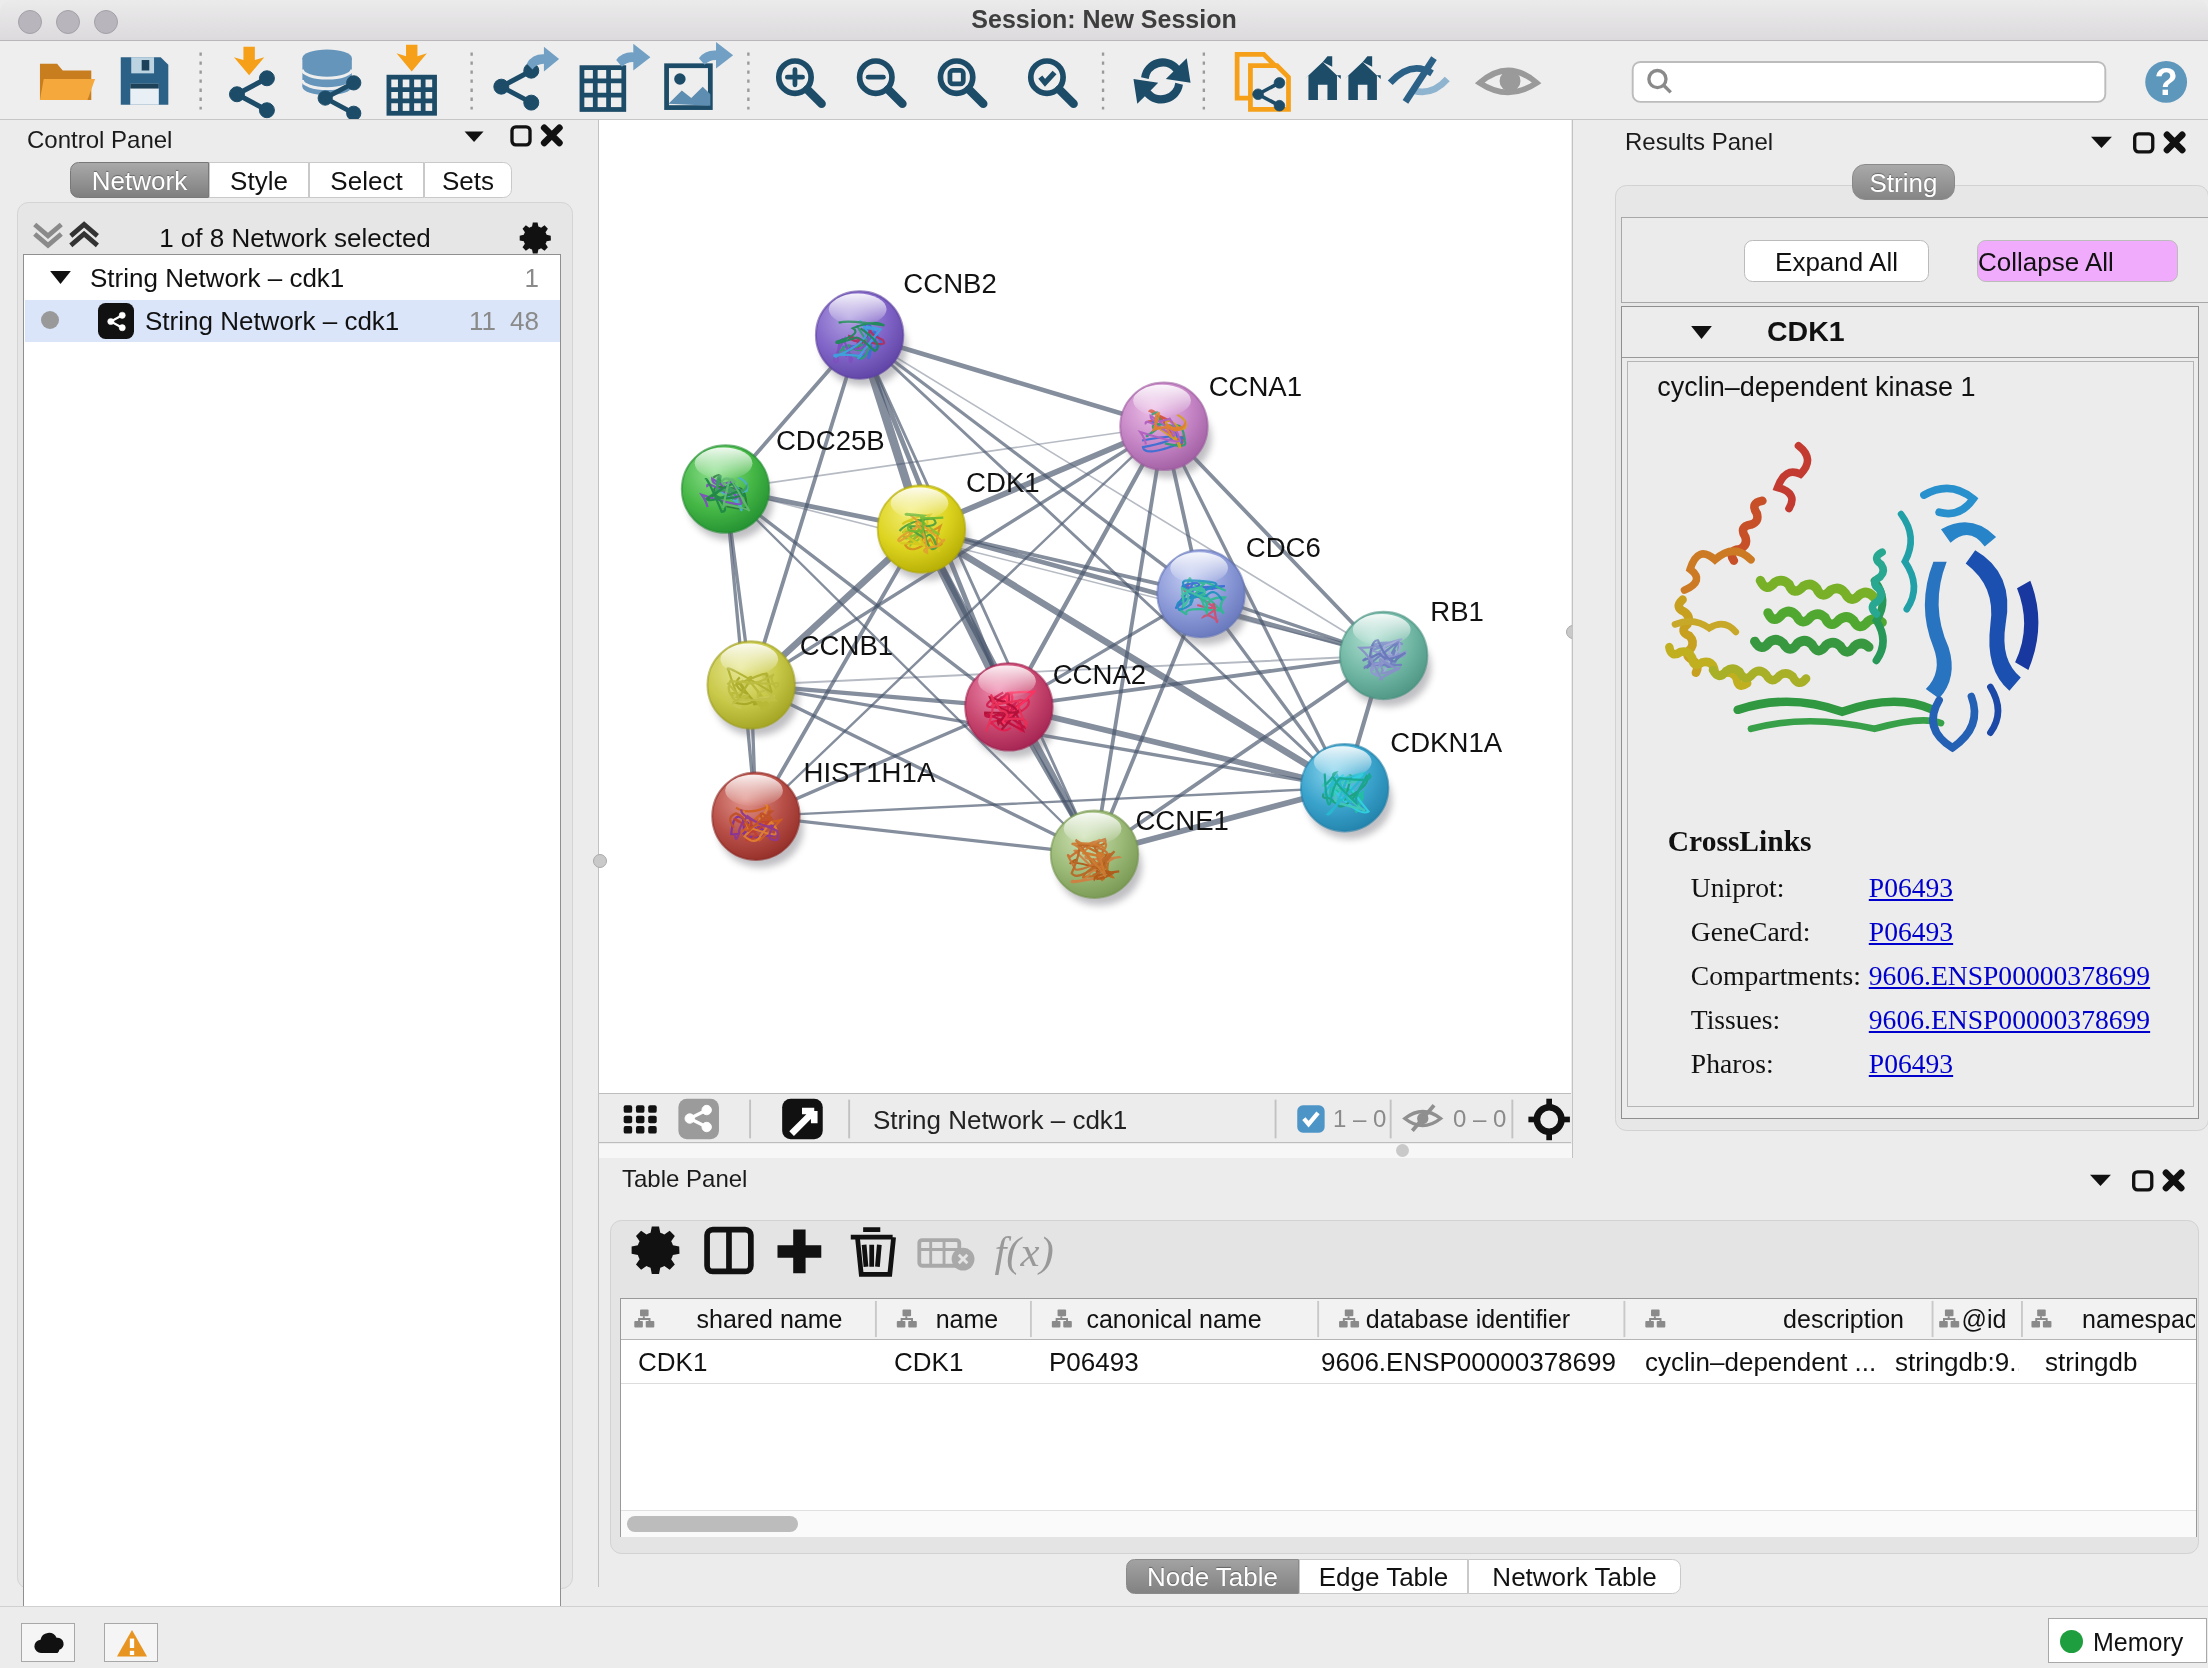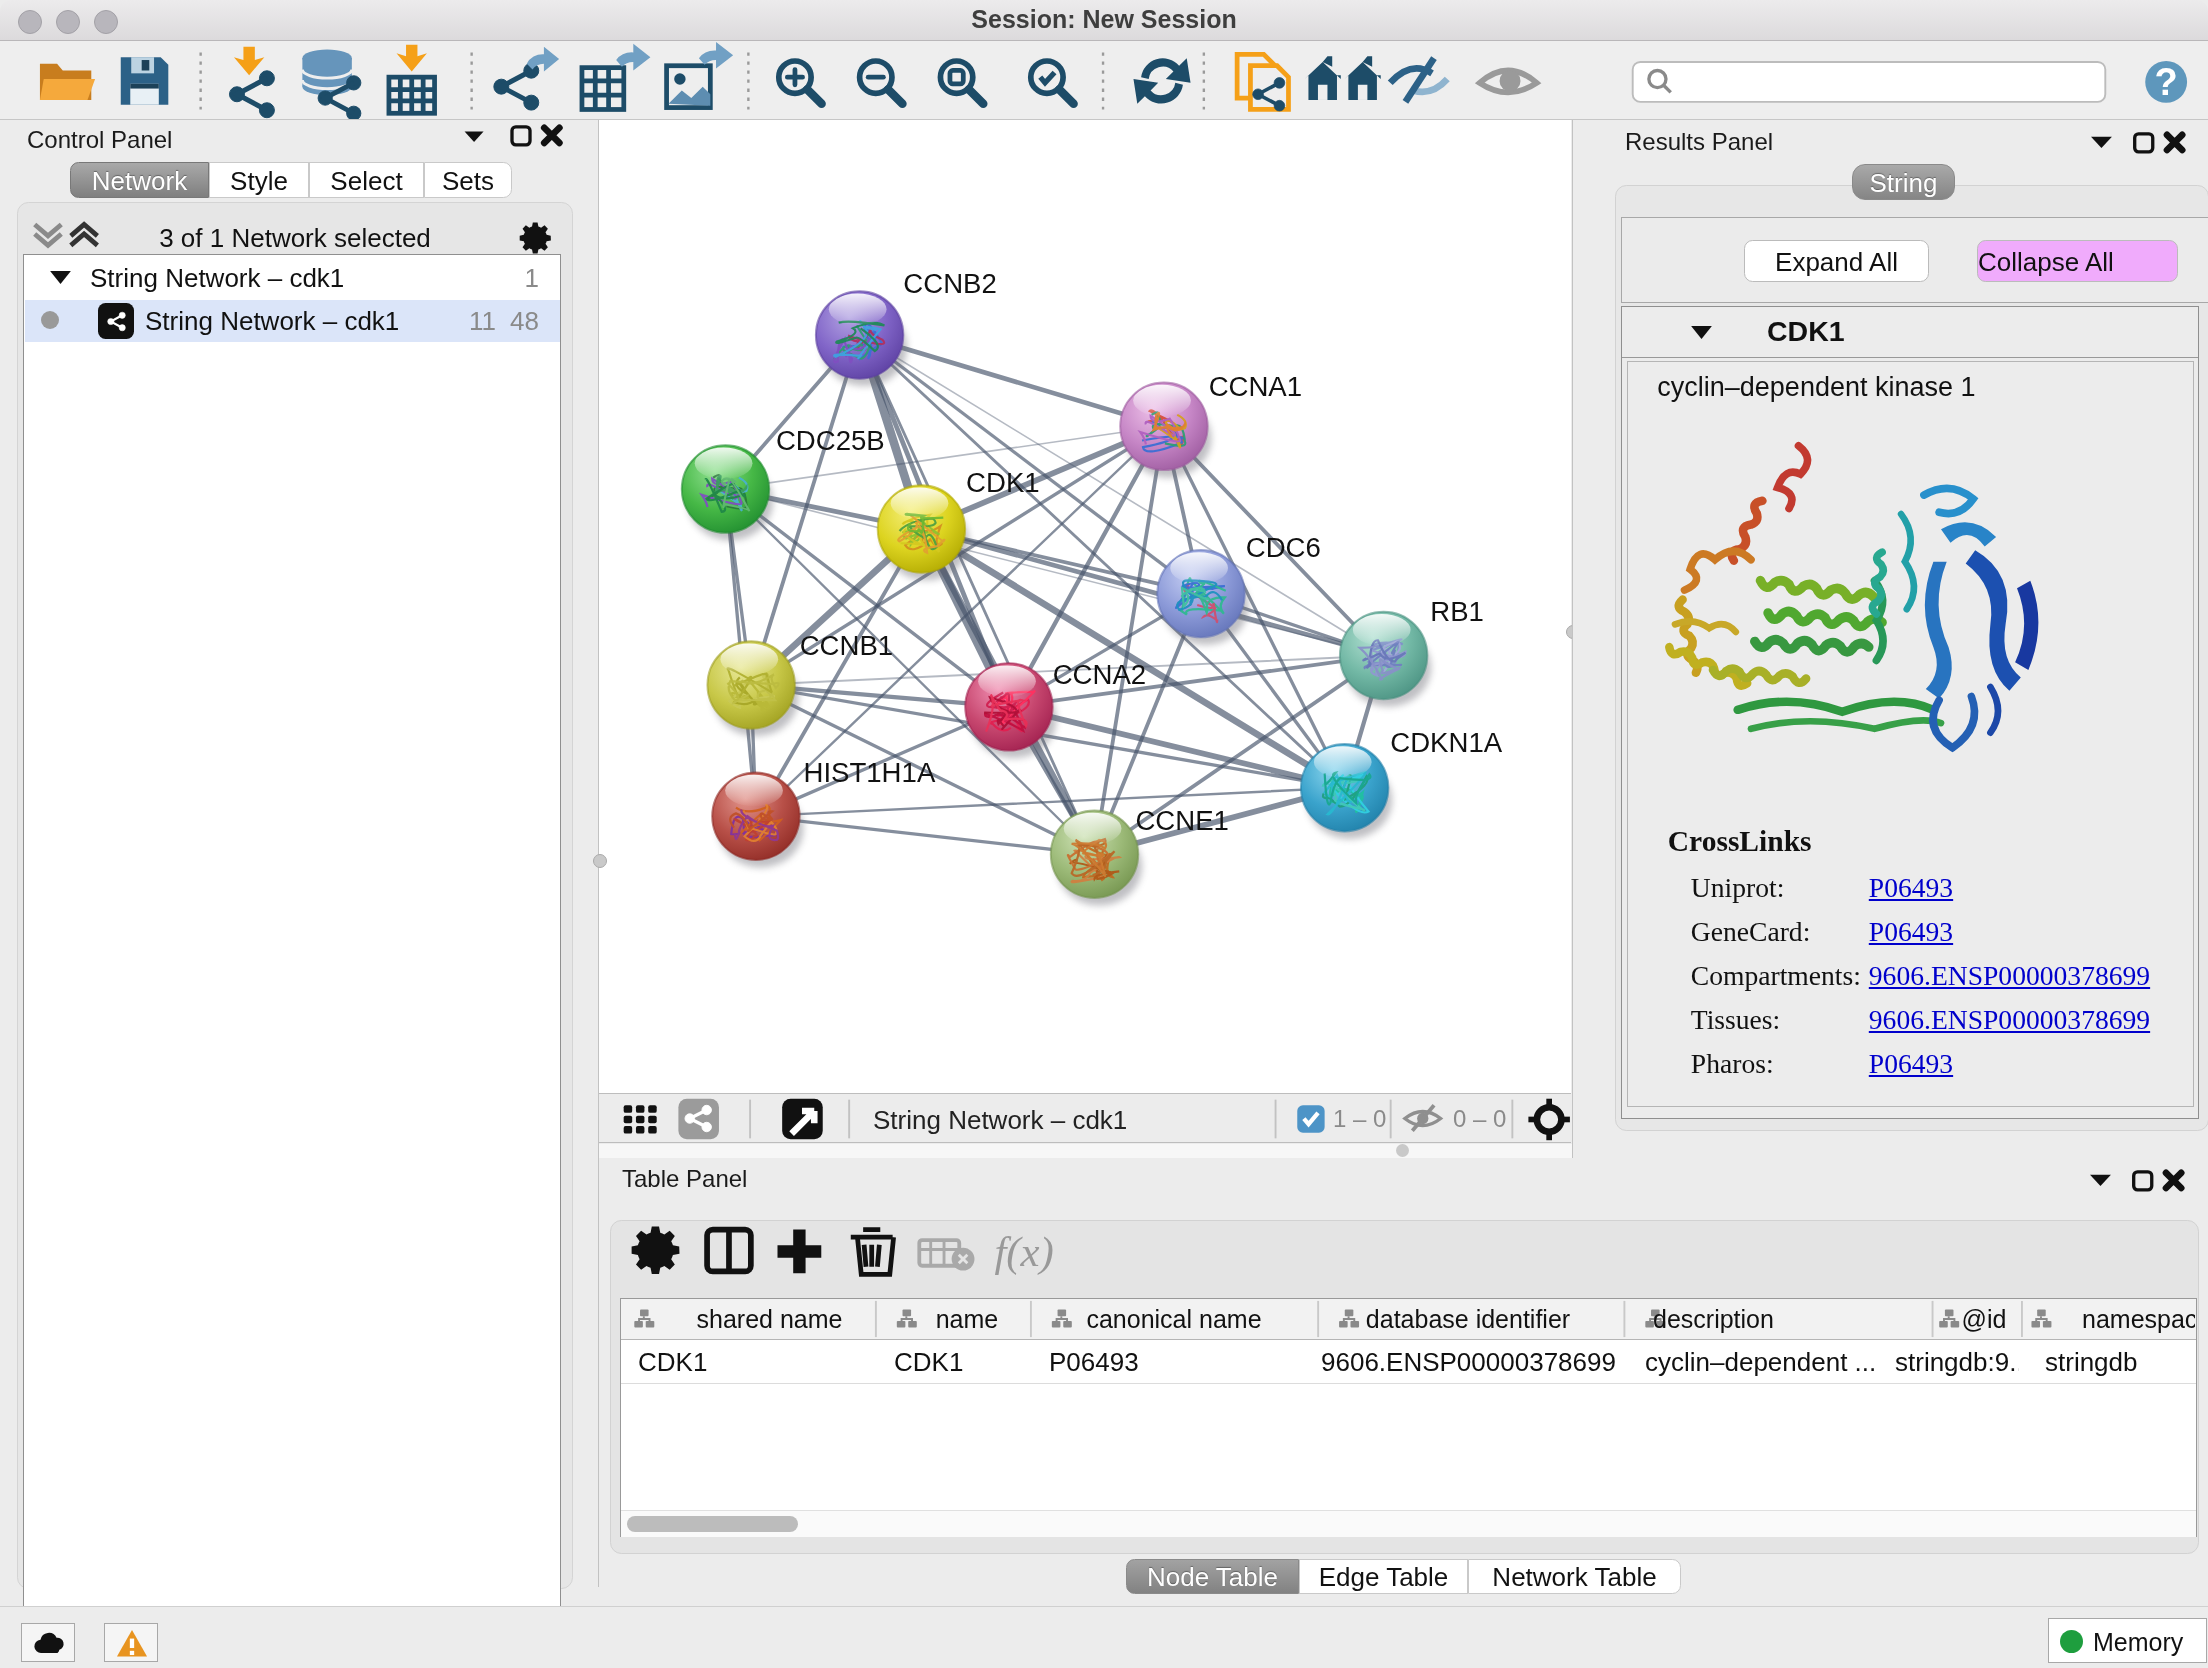--- a/index.html
+++ b/index.html
@@ -172,21 +172,21 @@
   <svg class="abs" style="left:28.5px;top:91px;" width="76" height="46" viewBox="0 0 80 48">
     <g fill="none" stroke="#8a8a8a" stroke-width="5">
       <path d="M6,14 l14,12 l14,-12"></path>
         <path d="M6,24 l14,12 l14,-12"></path>
     </g>
     <g fill="none" stroke="#333" stroke-width="5">
       <path d="M44,26 l14,-12 l14,12"></path>
         <path d="M44,36 l14,-12 l14,12"></path>
     </g>
   </svg>
-  <div class="abs" style="left:105px;top:103px;width:380px;text-align:center;font-size:26px;color:#111;">3 of 1 Network selected</div>
+  <div class="abs" style="left:105px;top:103px;width:380px;text-align:center;font-size:26px;color:#111;">1 of 8 Network selected</div>
   <svg class="abs" style="left:517px;top:99px;" width="38" height="38" viewBox="0 0 24 24">
     <path fill="#111" d="M12,8.5a3.5,3.5 0 1,0 0,7a3.5,3.5 0 1,0 0,-7zm9.4,5l-0.1,-3l-2.6,-0.5a7,7 0 0,0 -0.7,-1.7l1.5,-2.2l-2.1,-2.1l-2.2,1.5a7,7 0 0,0 -1.7,-0.7l-0.5,-2.6l-3,0l-0.5,2.6a7,7 0 0,0 -1.7,0.7l-2.2,-1.5l-2.1,2.1l1.5,2.2a7,7 0 0,0 -0.7,1.7l-2.6,0.5l0,3l2.6,0.5a7,7 0 0,0 0.7,1.7l-1.5,2.2l2.1,2.1l2.2,-1.5a7,7 0 0,0 1.7,0.7l0.5,2.6l3,0l0.5,-2.6a7,7 0 0,0 1.7,-0.7l2.2,1.5l2.1,-2.1l-1.5,-2.2a7,7 0 0,0 0.7,-1.7z"></path>
   </svg>
   <div class="abs" style="left:23px;top:134px;width:538px;height:1439px;background:#ffffff;border:1.9px solid #8f8f8f;box-sizing:border-box;"></div>
   <div class="abs" style="left:25px;top:136px;width:535px;height:44px;background:#fff;">
     <svg class="abs" style="left:23px;top:13.3px;" width="25" height="17" viewBox="0 0 26 18">
         <path d="M2,2 L24,2 L13,16 Z" fill="#111"></path>
       </svg>
     <div class="abs" style="left:65px;top:6.7px;font-size:26px;color:#111;">String Network – cdk1</div>
     <div class="abs" style="left:428px;top:6.7px;width:86px;text-align:right;font-size:26px;color:#8a8a8a;">1</div>
@@ -607,21 +607,21 @@
         <use href="#treeic" x="741" y="0"></use>
         <use href="#treeic" x="1063" y="0"></use>
         <use href="#treeic" x="1372" y="0"></use>
         <use href="#treeic" x="1469" y="0"></use>
       </g>
     </svg>
     <div class="abs" style="left:42px;top:5.7px;width:213px;font-size:25px;color:#111;text-align:center;">shared name</div>
     <div class="abs" style="left:283px;top:5.7px;width:126px;font-size:25px;color:#111;text-align:center;">name</div>
     <div class="abs" style="left:438px;top:5.7px;width:230px;font-size:25px;color:#111;text-align:center;">canonical name</div>
     <div class="abs" style="left:726px;top:5.7px;width:242px;font-size:25px;color:#111;text-align:center;">database identifier</div>
-    <div class="abs" style="left:1032px;top:5.7px;width:251px;font-size:25px;color:#111;text-align:left;">description</div>
+    <div class="abs" style="left:1032px;top:5.7px;width:251px;font-size:25px;color:#111;text-align:right;">description</div>
     <div class="abs" style="left:1322px;top:5.7px;width:82px;font-size:25px;color:#111;text-align:center;">@id</div>
     <div class="abs" style="left:1461px;top:5.7px;width:113px;font-size:25px;color:#111;overflow:hidden;white-space:nowrap;">namespace</div>
     <div class="abs" style="left:0;top:40px;width:1575px;height:44px;border-bottom:1px solid #dcdcdc;">
       <div class="abs" style="left:17px;top:7.6px;font-size:26px;color:#111;">CDK1</div>
       <div class="abs" style="left:273px;top:7.6px;font-size:26px;color:#111;">CDK1</div>
       <div class="abs" style="left:428px;top:7.6px;font-size:26px;color:#111;">P06493</div>
       <div class="abs" style="left:700px;top:7.6px;font-size:26px;color:#111;">9606.ENSP00000378699</div>
       <div class="abs" style="left:1024px;top:7.6px;font-size:26px;color:#111;">cyclin–dependent ...</div>
       <div class="abs" style="left:1274px;top:7.6px;font-size:26px;color:#111;width:124px;overflow:hidden;white-space:nowrap;">stringdb:9...</div>
       <div class="abs" style="left:1424px;top:7.6px;font-size:26px;color:#111;">stringdb</div>

